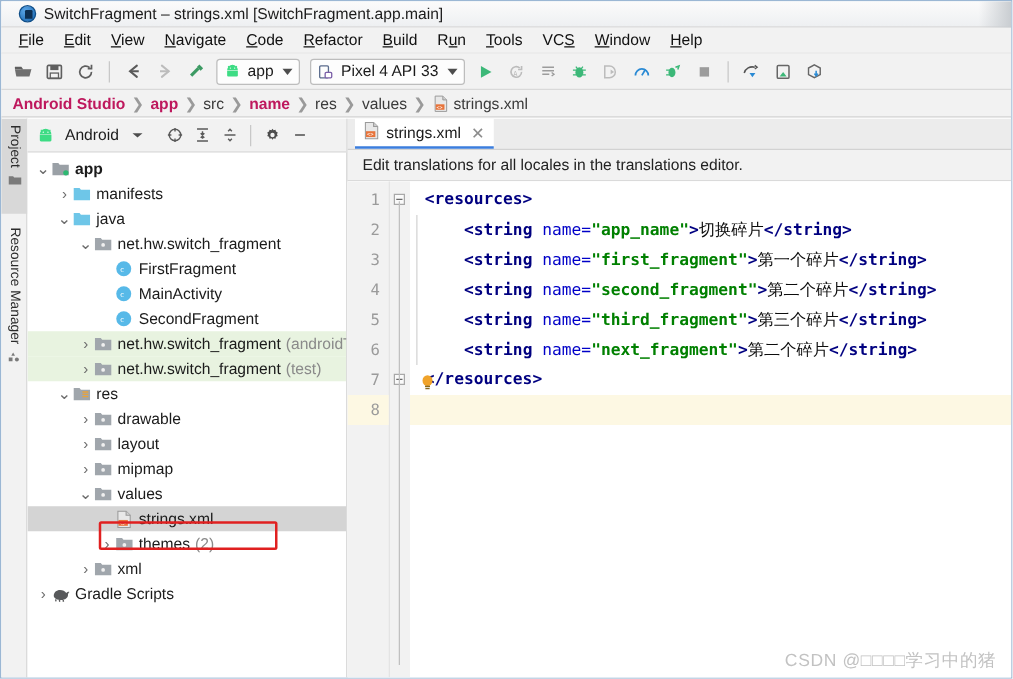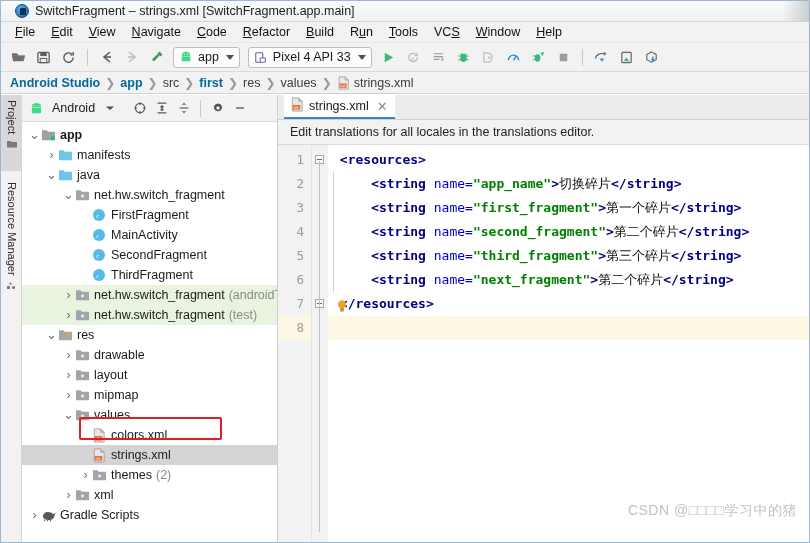--- a/index.html
+++ b/index.html
@@ -105,21 +105,21 @@
   .breadcrumb {
     height: 22px;
     background: #f2f2f2;
     display: flex; align-items: center;
     padding-left: 9px;
     border-bottom: 1px solid #d4d4d4;
     gap: 0px;
     font-size: 12.5px;
   }
   .crumb { color: #3b3b3b; white-space: nowrap; }
-  .crumb.bold { font-weight: bold; color: #0369a1; }
+  .crumb.bold { font-weight: bold; color: #be185d; }
   .crumb-sep {
     color: #9a9a9a; font-size: 12px; margin: 0 5px;
   }
 
   
   .body-area {
     position: absolute;
     top: 94px; left: 0; right: 0; bottom: 0;
     display: flex;
   }
@@ -304,21 +304,21 @@
   .tk-val { color: #008000; font-weight: bold; }
   .tk-txt { color: #0d0d0d; font-family: Liberation Serif, serif; }
   .bulb {
     position: absolute;
     left: 8px; top: 154px;
     width: 12px; height: 14px;
   }
 
   .watermark {
     position: absolute;
-    right: 12px; bottom: 22px;
+    right: 12px; bottom: 4px;
     color: #c2c2c2;
     font-size: 14px;
     letter-spacing: 0.5px;
     user-select: none;
   }
 </style>
 </head>
 <body>
 
 <div id="app">
@@ -473,21 +473,21 @@
     </div>
   </div>
 
   <div class="breadcrumb" id="breadcrumb">
       <span class="crumb bold">Android Studio</span>
       <span class="crumb-sep">❯</span>
       <span class="crumb bold">app</span>
       <span class="crumb-sep">❯</span>
       <span class="crumb">src</span>
       <span class="crumb-sep">❯</span>
-      <span class="crumb bold">first</span>
+      <span class="crumb bold">name</span>
       <span class="crumb-sep">❯</span>
       <span class="crumb">res</span>
       <span class="crumb-sep">❯</span>
       <span class="crumb">values</span>
       <span class="crumb-sep">❯</span>
       <span style="display: inline-flex; margin-right: 4px;">
         <svg width="13" height="14" viewBox="0 0 14 16">
           <path d="M2 1h7l3.5 3.5V15H2z" fill="#e8e8e8" stroke="#9a9a9a" stroke-width=".9"></path>
           <path d="M9 1v3.5h3.5" fill="#cfcfcf" stroke="#9a9a9a" stroke-width=".9"></path>
           <rect x="2.5" y="8.5" width="8" height="5" fill="#e8743b"></rect>
@@ -618,28 +618,20 @@
             <span class="row-label">MainActivity</span>
           </div>
           <div class="row" style="padding-left: 57px;">
             <span class="arrow"></span>
             <span class="tw-ico"><svg width="14" height="14" viewBox="0 0 14 14">
                 <circle cx="7" cy="7" r="6" fill="#57b9e8"></circle>
                 <text x="4.2" y="9.6" font-size="6.6" fill="#fff" font-family="serif">c</text>
               </svg></span>
             <span class="row-label">SecondFragment</span>
           </div>
-          <div class="row" style="padding-left: 57px;">
-            <span class="arrow"></span>
-            <span class="tw-ico"><svg width="14" height="14" viewBox="0 0 14 14">
-                <circle cx="7" cy="7" r="6" fill="#57b9e8"></circle>
-                <text x="4.2" y="9.6" font-size="6.6" fill="#fff" font-family="serif">c</text>
-              </svg></span>
-            <span class="row-label">ThirdFragment</span>
-          </div>
           <div class="row greenbg" style="padding-left: 40px;">
             <span class="arrow" style="font-size: 12px;">›</span>
             <span class="tw-ico"><svg width="15" height="14" viewBox="0 0 16 15">
                 <path d="M1 2.5h5l1.2 1.6H15V13H1z" fill="#a0a6ac"></path>
                 <circle cx="8" cy="8.5" r="1.6" fill="#f0f0f0"></circle>
               </svg></span>
             <span class="row-label">net.hw.switch_fragment</span>
             <span class="row-sub">(androidTest)</span>
           </div>
           <div class="row greenbg" style="padding-left: 40px;">
@@ -683,30 +675,20 @@
               </svg></span>
             <span class="row-label">mipmap</span>
           </div>
           <div class="row" style="padding-left: 40px;">
             <span class="arrow" style="font-size: 13px; line-height: 8px;">⌄</span>
             <span class="tw-ico"><svg width="15" height="14" viewBox="0 0 16 15">
                 <path d="M1 2.5h5l1.2 1.6H15V13H1z" fill="#a0a6ac"></path>
                 <circle cx="8" cy="8.5" r="1.6" fill="#f0f0f0"></circle>
               </svg></span>
             <span class="row-label">values</span>
-          </div>
-          <div class="row" style="padding-left: 57px;">
-            <span class="arrow"></span>
-            <span class="tw-ico"><svg width="14" height="15" viewBox="0 0 14 16">
-                <path d="M2 1h7l3.5 3.5V15H2z" fill="#e8e8e8" stroke="#9a9a9a" stroke-width=".9"></path>
-                <path d="M9 1v3.5h3.5" fill="#cfcfcf" stroke="#9a9a9a" stroke-width=".9"></path>
-                <rect x="2.5" y="8.5" width="8" height="5" fill="#e8743b"></rect>
-                <text x="3.3" y="12.6" font-size="4.6" fill="#fff" font-family="monospace">&lt;&gt;</text>
-              </svg></span>
-            <span class="row-label">colors.xml</span>
           </div>
           <div class="row sel" style="padding-left: 57px;">
             <span class="arrow"></span>
             <span class="tw-ico"><svg width="14" height="15" viewBox="0 0 14 16">
                 <path d="M2 1h7l3.5 3.5V15H2z" fill="#e8e8e8" stroke="#9a9a9a" stroke-width=".9"></path>
                 <path d="M9 1v3.5h3.5" fill="#cfcfcf" stroke="#9a9a9a" stroke-width=".9"></path>
                 <rect x="2.5" y="8.5" width="8" height="5" fill="#e8743b"></rect>
                 <text x="3.3" y="12.6" font-size="4.6" fill="#fff" font-family="monospace">&lt;&gt;</text>
               </svg></span>
             <span class="row-label">strings.xml</span>

